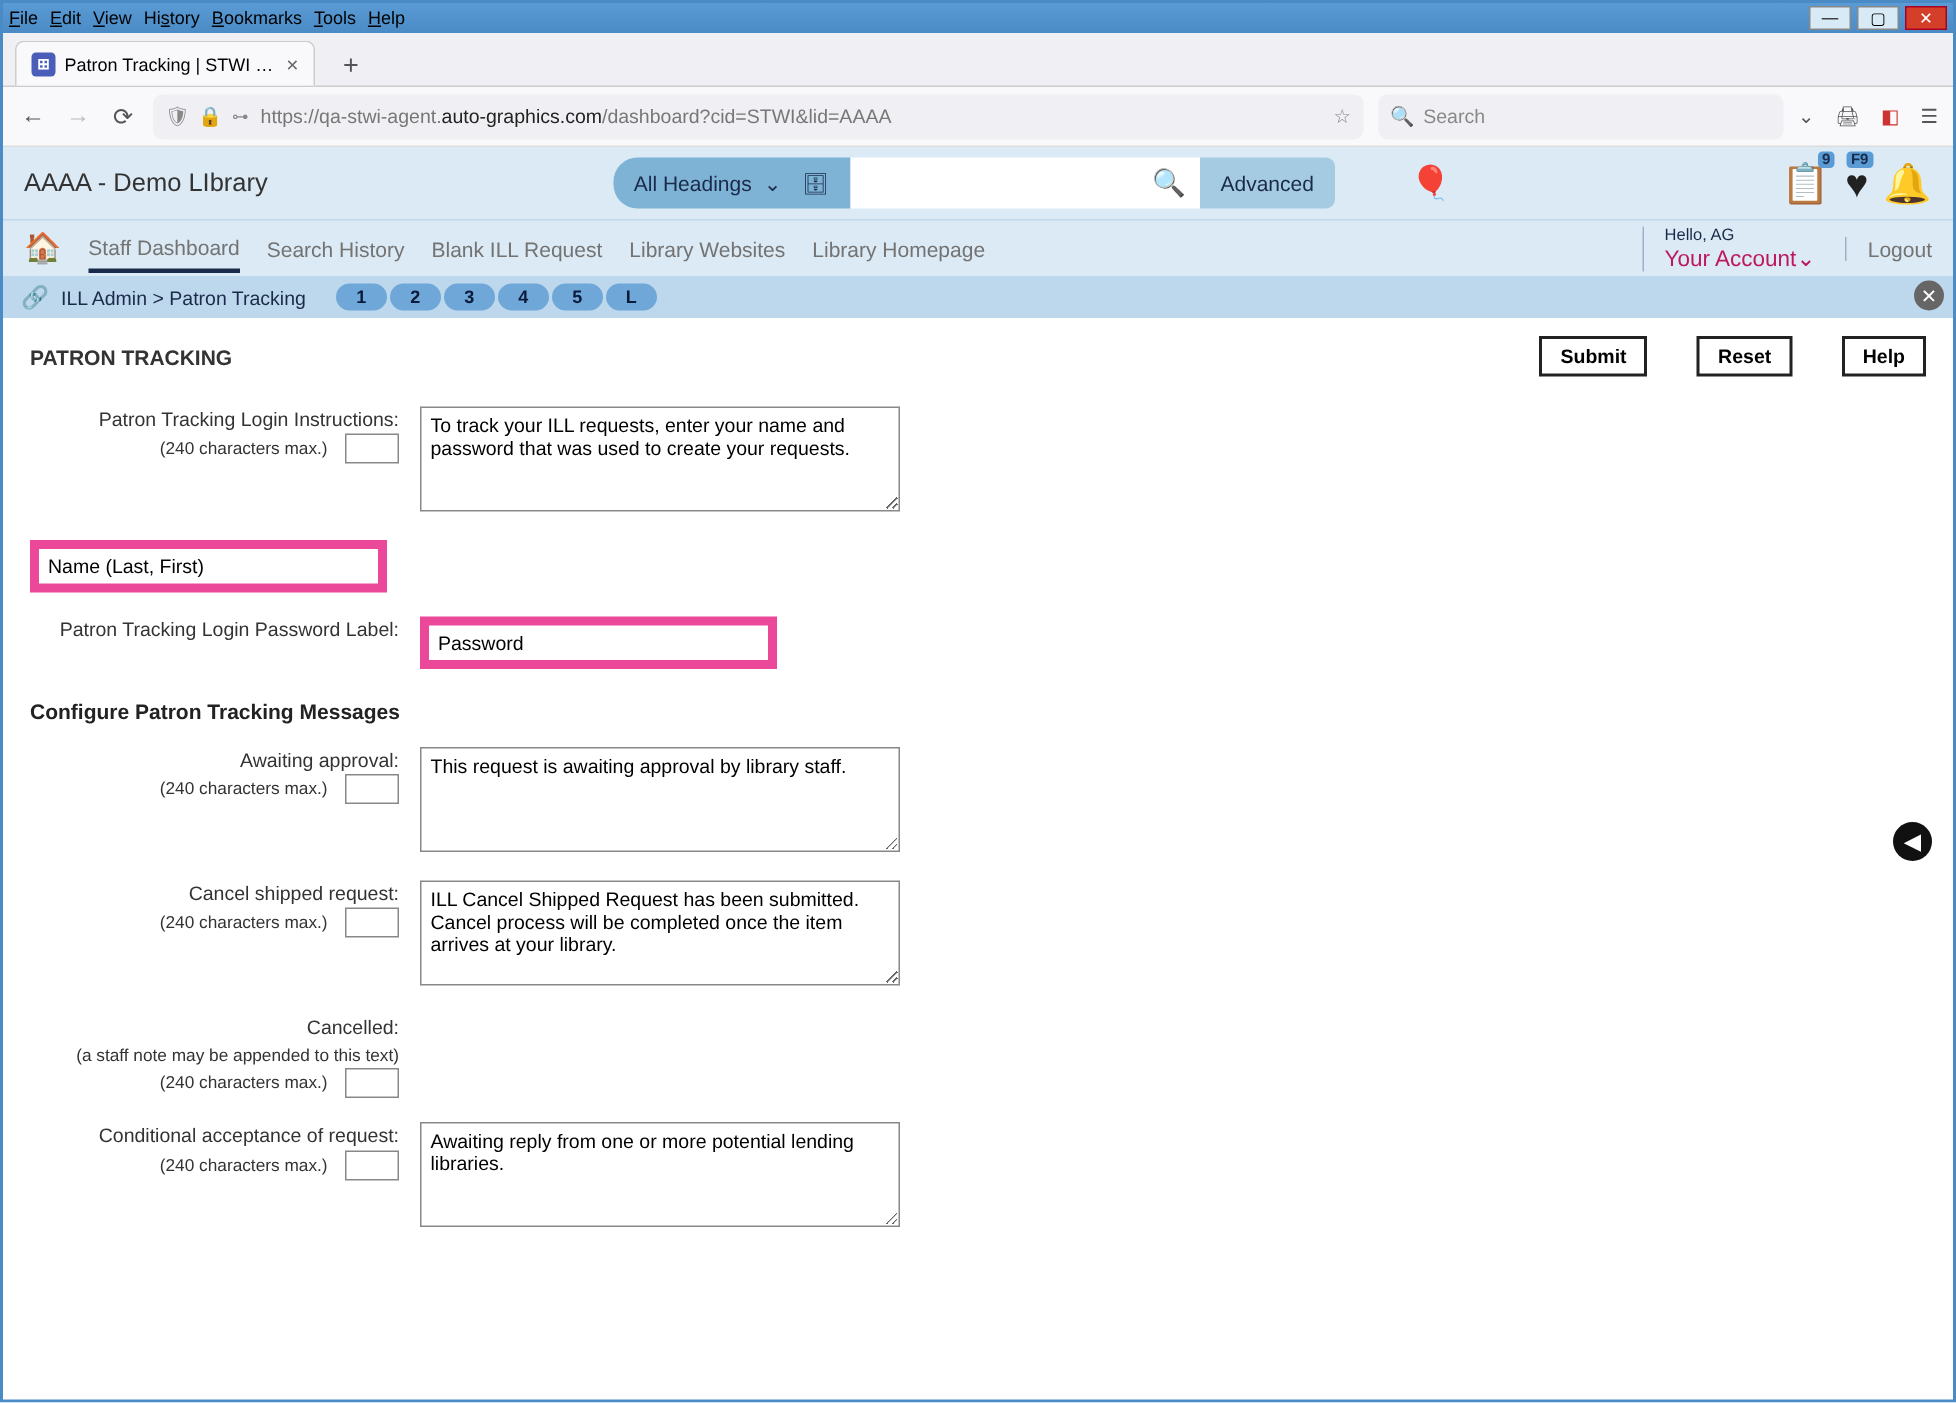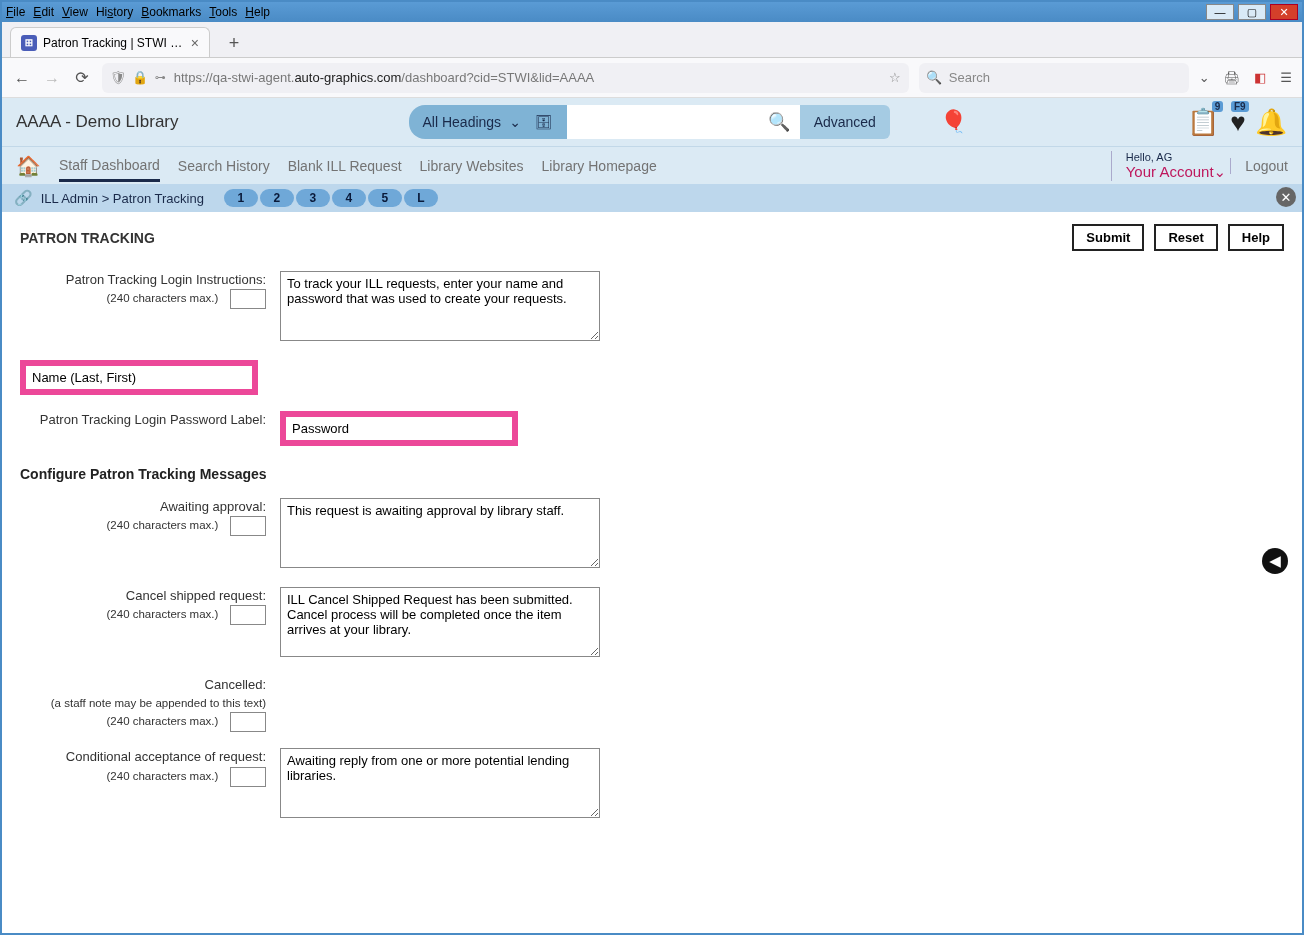--- a/index.html
+++ b/index.html
@@ -42,38 +42,38 @@
 .balloon-icon { margin-left:50px; font-size:22px; }
 .app-bar-right { margin-left:auto; display:flex; align-items:center; gap:10px; }
 .badge-icon { position:relative; font-size:26px; color:#222; }
 .badge-icon .badge { position:absolute; top:-6px; right:-3px; background:#5a9bd5; color:#1a2a4a; font-size:10px; font-weight:bold; border-radius:3px; padding:0 3px; }
 
 
 .nav-row { background:#dbeaf4; height:38px; display:flex; align-items:center; padding:0 14px; gap:18px; border-top:1px solid #c2d8e8; }
 .nav-row .home-icon { font-size:20px; color:#222; }
 .nav-row a { color:#737373; text-decoration:none; font-size:14px; }
 .nav-row .active-nav { border-bottom:3px solid #1a2a4a; padding-bottom:6px; margin-bottom:-8px; }
-.nav-row-right { margin-left:auto; display:flex; align-items:center; gap:4px; }
+.nav-row-right { margin-left:auto; display:flex; align-items:center; gap:20px; }
 .account-box { border-left:1px solid #aac; padding-left:14px; }
 .account-box .hello { font-size:11px; color:#1a2a4a; }
 .account-box .acct { font-size:15px; color:#be185d; }
 
 
 .bc-row { background:#bdd7ec; height:28px; display:flex; align-items:center; padding:0 12px; font-size:13px; color:#1a2a4a; position:relative; }
 .bc-row .link-icon { margin-right:8px; font-size:15px; }
 .page-pills { display:flex; gap:2px; margin-left:20px; }
 .page-pill { background:#6fa8d8; border-radius:10px; width:34px; height:18px; display:flex; align-items:center; justify-content:center; color:#0a1a3a; font-weight:bold; font-size:12px; }
 .bc-close { position:absolute; right:6px; top:3px; background:#666; color:#fff; border-radius:50%; width:20px; height:20px; display:flex; align-items:center; justify-content:center; font-size:13px; }
 
 
 .content-wrap { position:relative; height:696px; overflow-y:scroll; background:#fff; }
 .content-header { display:flex; align-items:center; padding:12px 18px 4px; }
 .content-header h1 { font-size:14px; font-weight:bold; color:#333; }
 .header-btns { margin-left:auto; display:flex; gap:10px; }
-.hbtn { border:2px solid #222; background:#fff; padding:4px 12px; font-size:13px; font-weight:bold; cursor:pointer; }
+.hbtn { border:2px solid #222; background:#fff; padding:4px 12px; font-size:13px; font-weight:bold; cursor:pointer;margin-left:23px; }
 
 .form-area { padding:0 18px 40px; }
 .config-link { margin-left:260px; display:block; color:#2458d6; text-decoration:underline; font-size:17px; margin-top:24px; max-width:320px; line-height:1.4; }
 
 .form-row { display:flex; margin-top:16px; }
 .form-label-col { width:260px; text-align:right; padding-right:14px; font-size:13px; color:#333; line-height:1.4; }
 .form-label-col .sub { font-size:11.5px; color:#333; }
 .small-box { display:inline-block; width:36px; height:20px; border:1px solid #888; margin-left:8px; vertical-align:middle; }
 .form-input-col textarea { width:320px; border:1px solid #888; padding:4px 6px; font-size:13px; font-family:Arial; resize:both; }
 .form-input-col input[type=text] { width:238px; border:6px solid #ec4899; padding:4px 6px; font-size:13px; font-family:Arial; }

